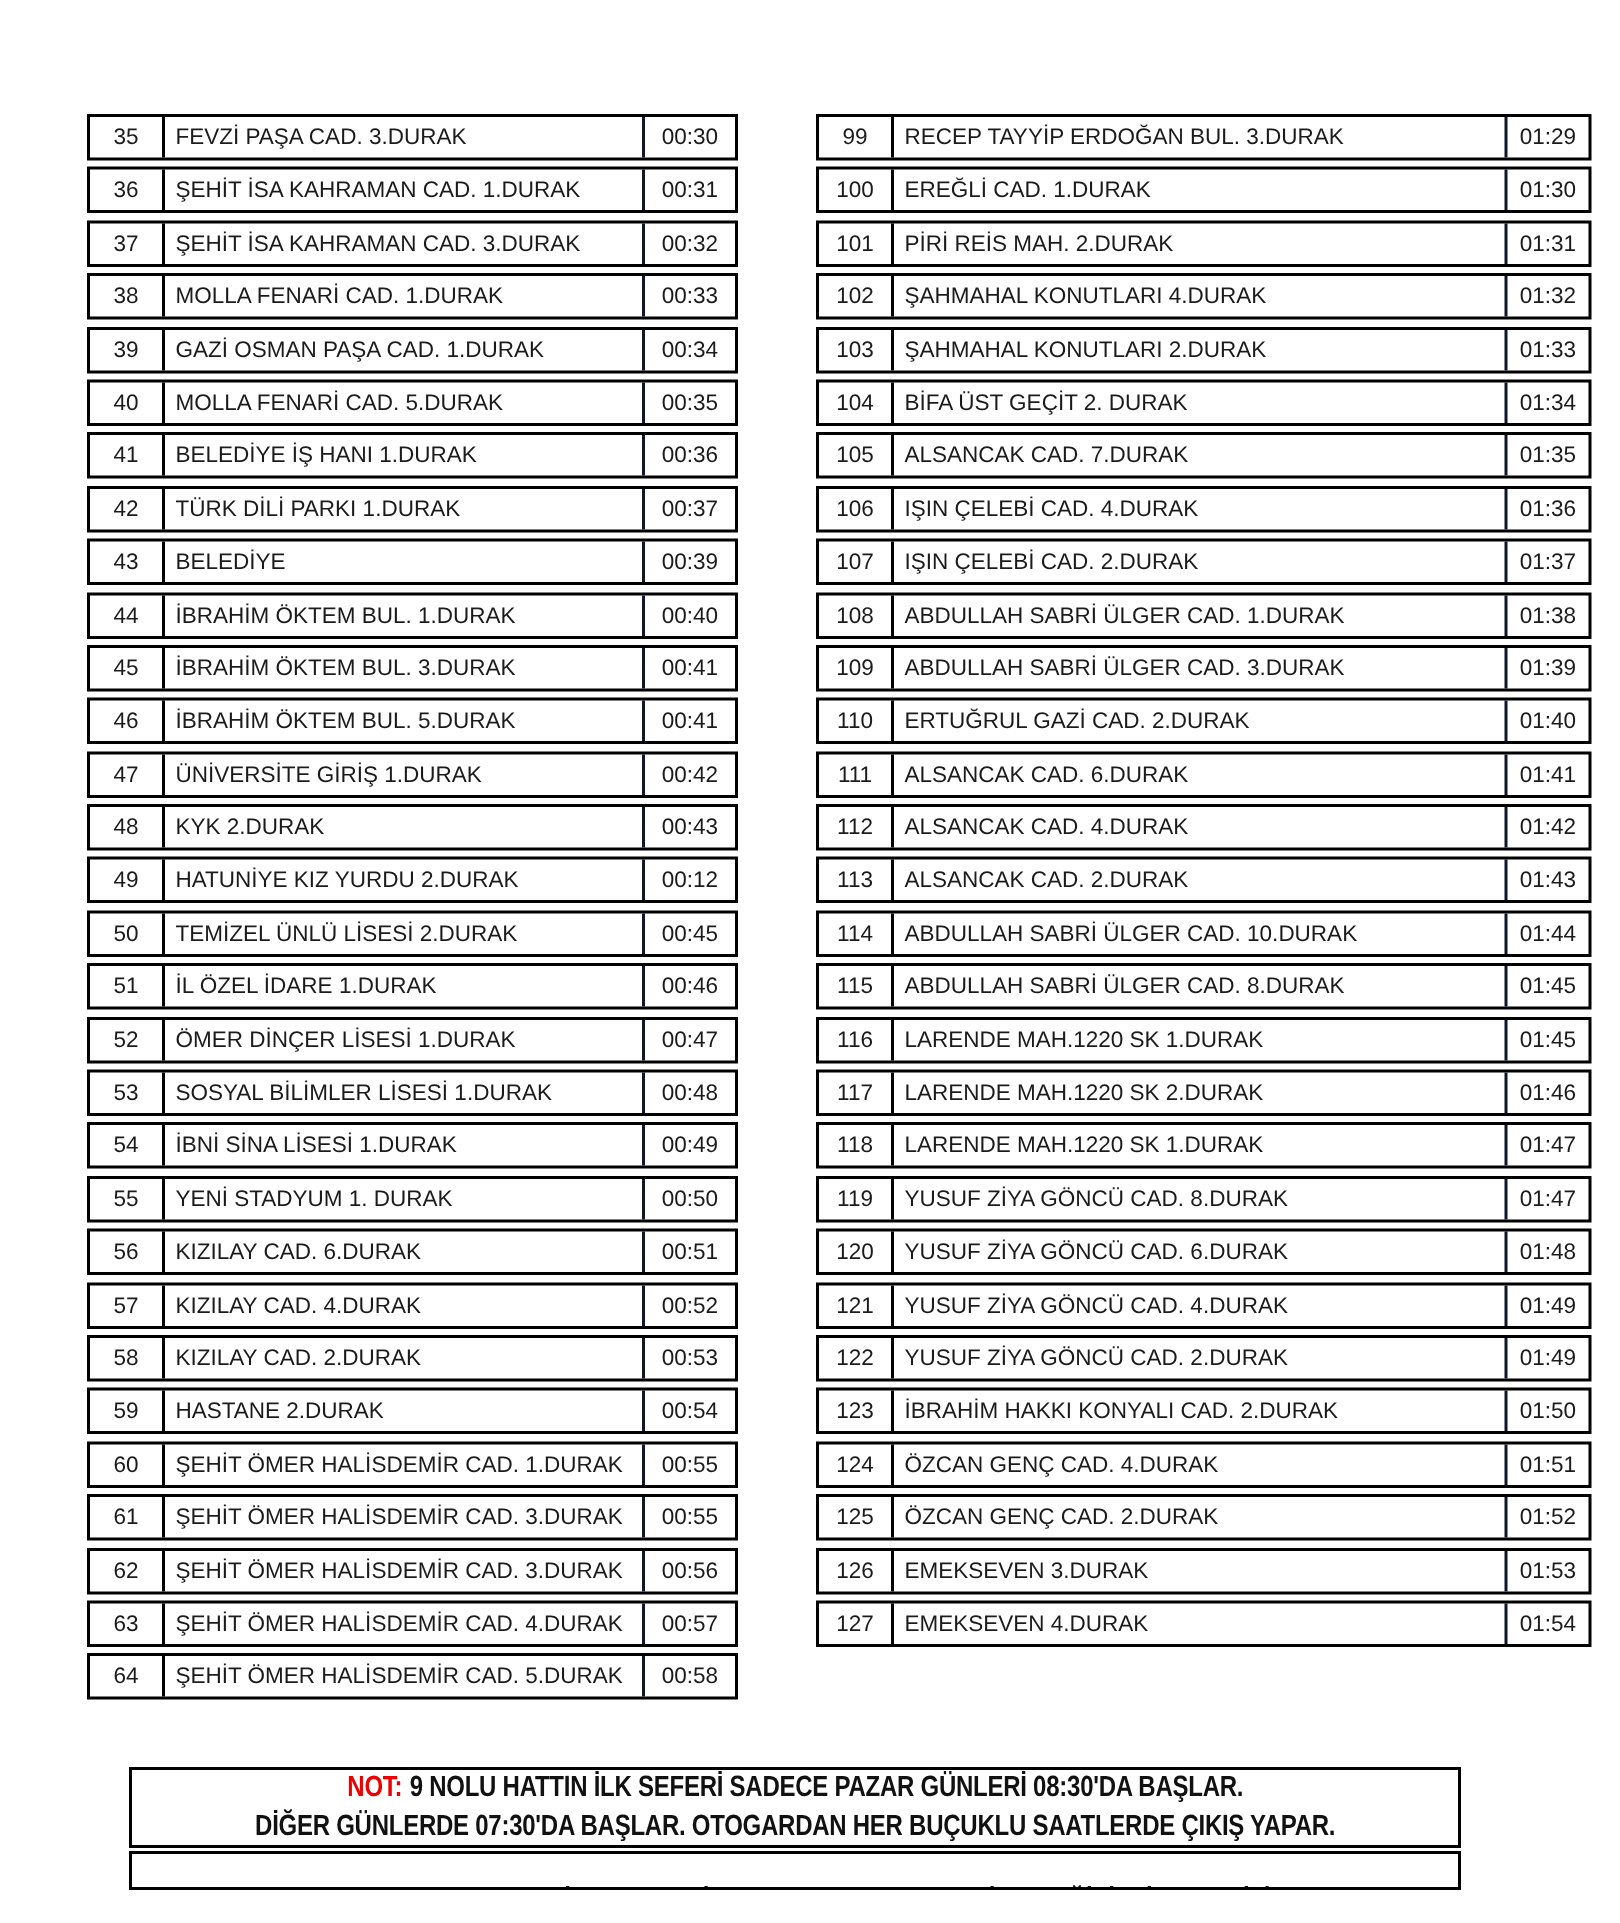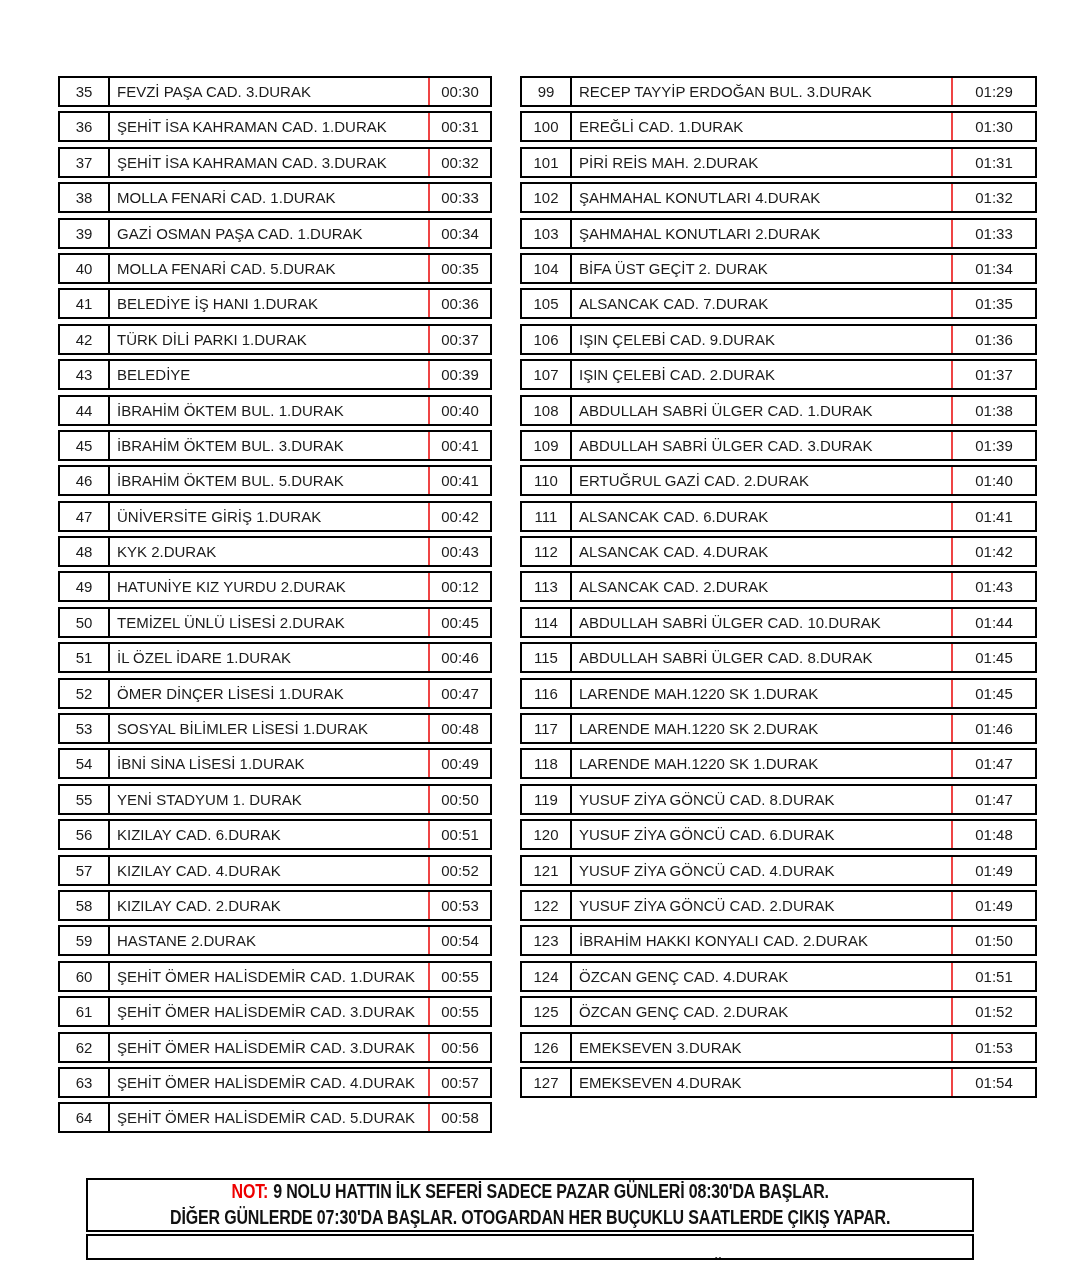--- a/index.html
+++ b/index.html
@@ -14,21 +14,21 @@
     height: 1282px;
     background: #ffffff;
     overflow: hidden;
     border-radius: 15px;
   }
   .stops-col {
     position: absolute;
     top: 76px;
   }
   .col-left  { left: 58px;  width: 434px; }
-  .col-right { left: 520px; width: 517px; }
+  .col-right { left: 544px; width: 517px; }
 
   .trow {
     box-sizing: border-box;
     display: flex;
     align-items: stretch;
     height: 31px;
     border: 2px solid #000000;
     margin-bottom: 4.4px;
     background: #ffffff;
     font-size: 15px;
@@ -46,24 +46,24 @@
     justify-content: center;
     border-right: 2px solid #000000;
   }
   .cell.name {
     flex: 1;
     padding-left: 7px;
     padding-right: 2px;
   }
   .cell.time {
     justify-content: center;
-    border-left: 2px solid #ef4444;
+    border-left: 2px solid #0f172a;
   }
   .col-left  .cell.time { width: 62px; }
-  .col-right .cell.time { width: 84px; }
+  .col-right .cell.time { width: 56px; }
 
   .notes {
     position: absolute;
     left: 58px;
     top: 1178px;
     width: 888px;
     padding-left: 28px;
   }
   .note-box {
     box-sizing: border-box;
@@ -332,21 +332,21 @@
       </div>
 
       <div class="trow">
         <div class="cell no">105</div>
         <div class="cell name">ALSANCAK CAD. 7.DURAK</div>
         <div class="cell time">01:35</div>
       </div>
 
       <div class="trow">
         <div class="cell no">106</div>
-        <div class="cell name">IŞIN ÇELEBİ CAD. 9.DURAK</div>
+        <div class="cell name">IŞIN ÇELEBİ CAD. 4.DURAK</div>
         <div class="cell time">01:36</div>
       </div>
 
       <div class="trow">
         <div class="cell no">107</div>
         <div class="cell name">IŞIN ÇELEBİ CAD. 2.DURAK</div>
         <div class="cell time">01:37</div>
       </div>
 
       <div class="trow">

